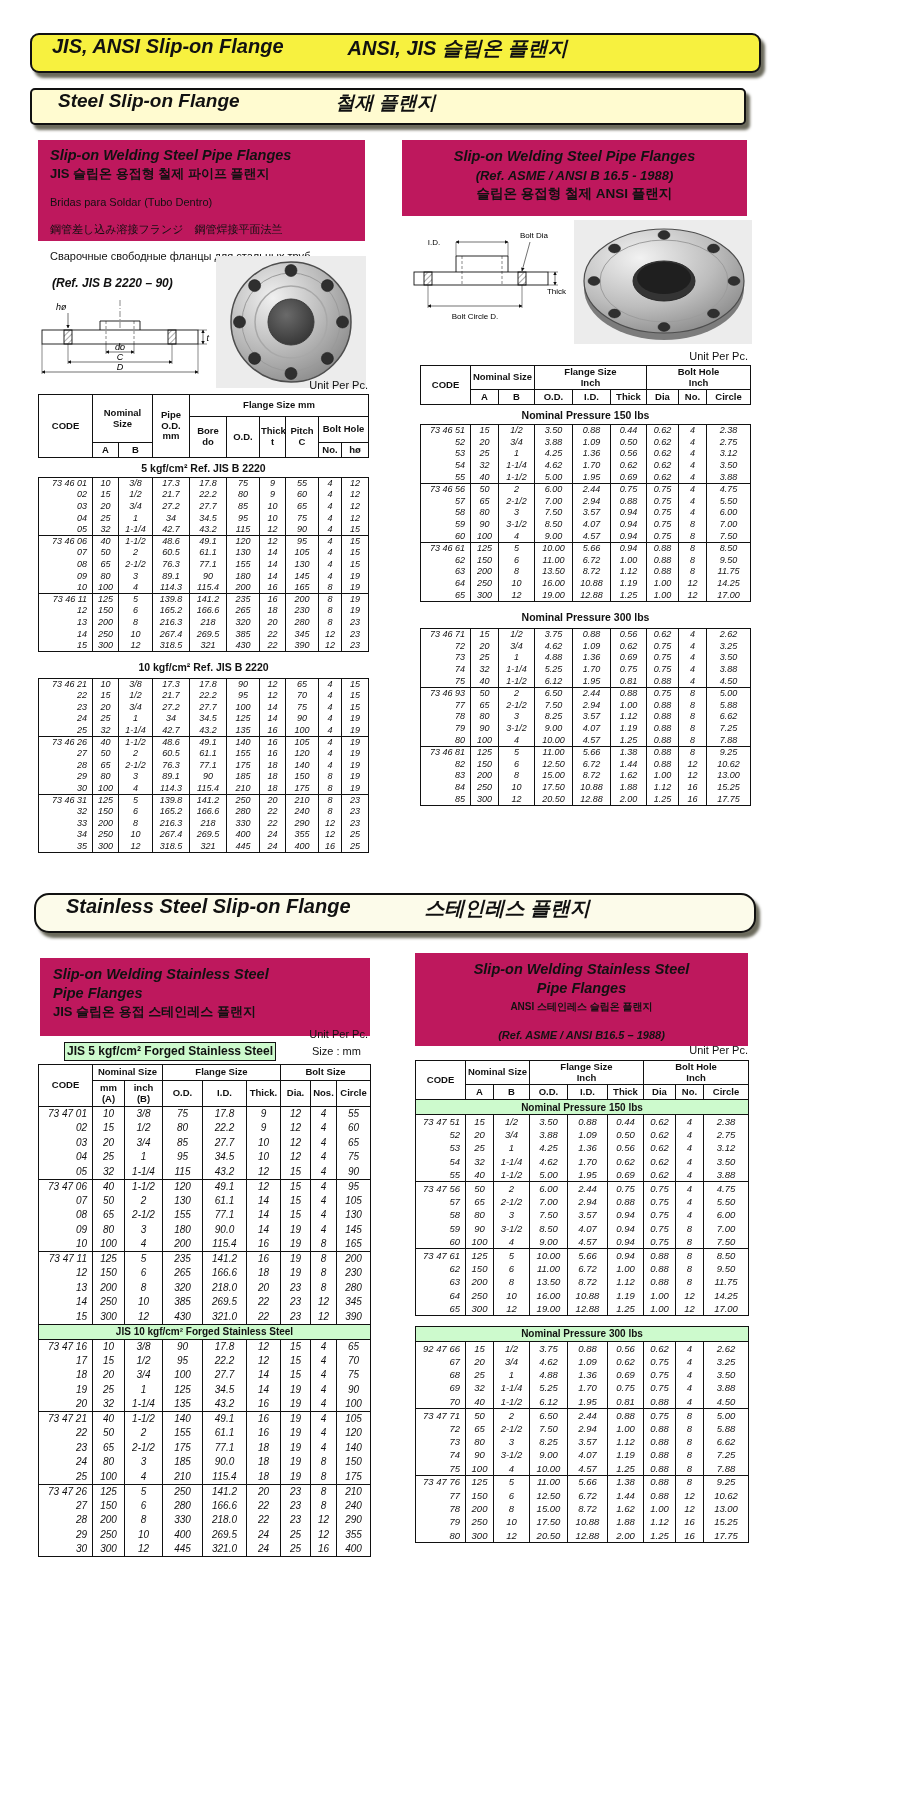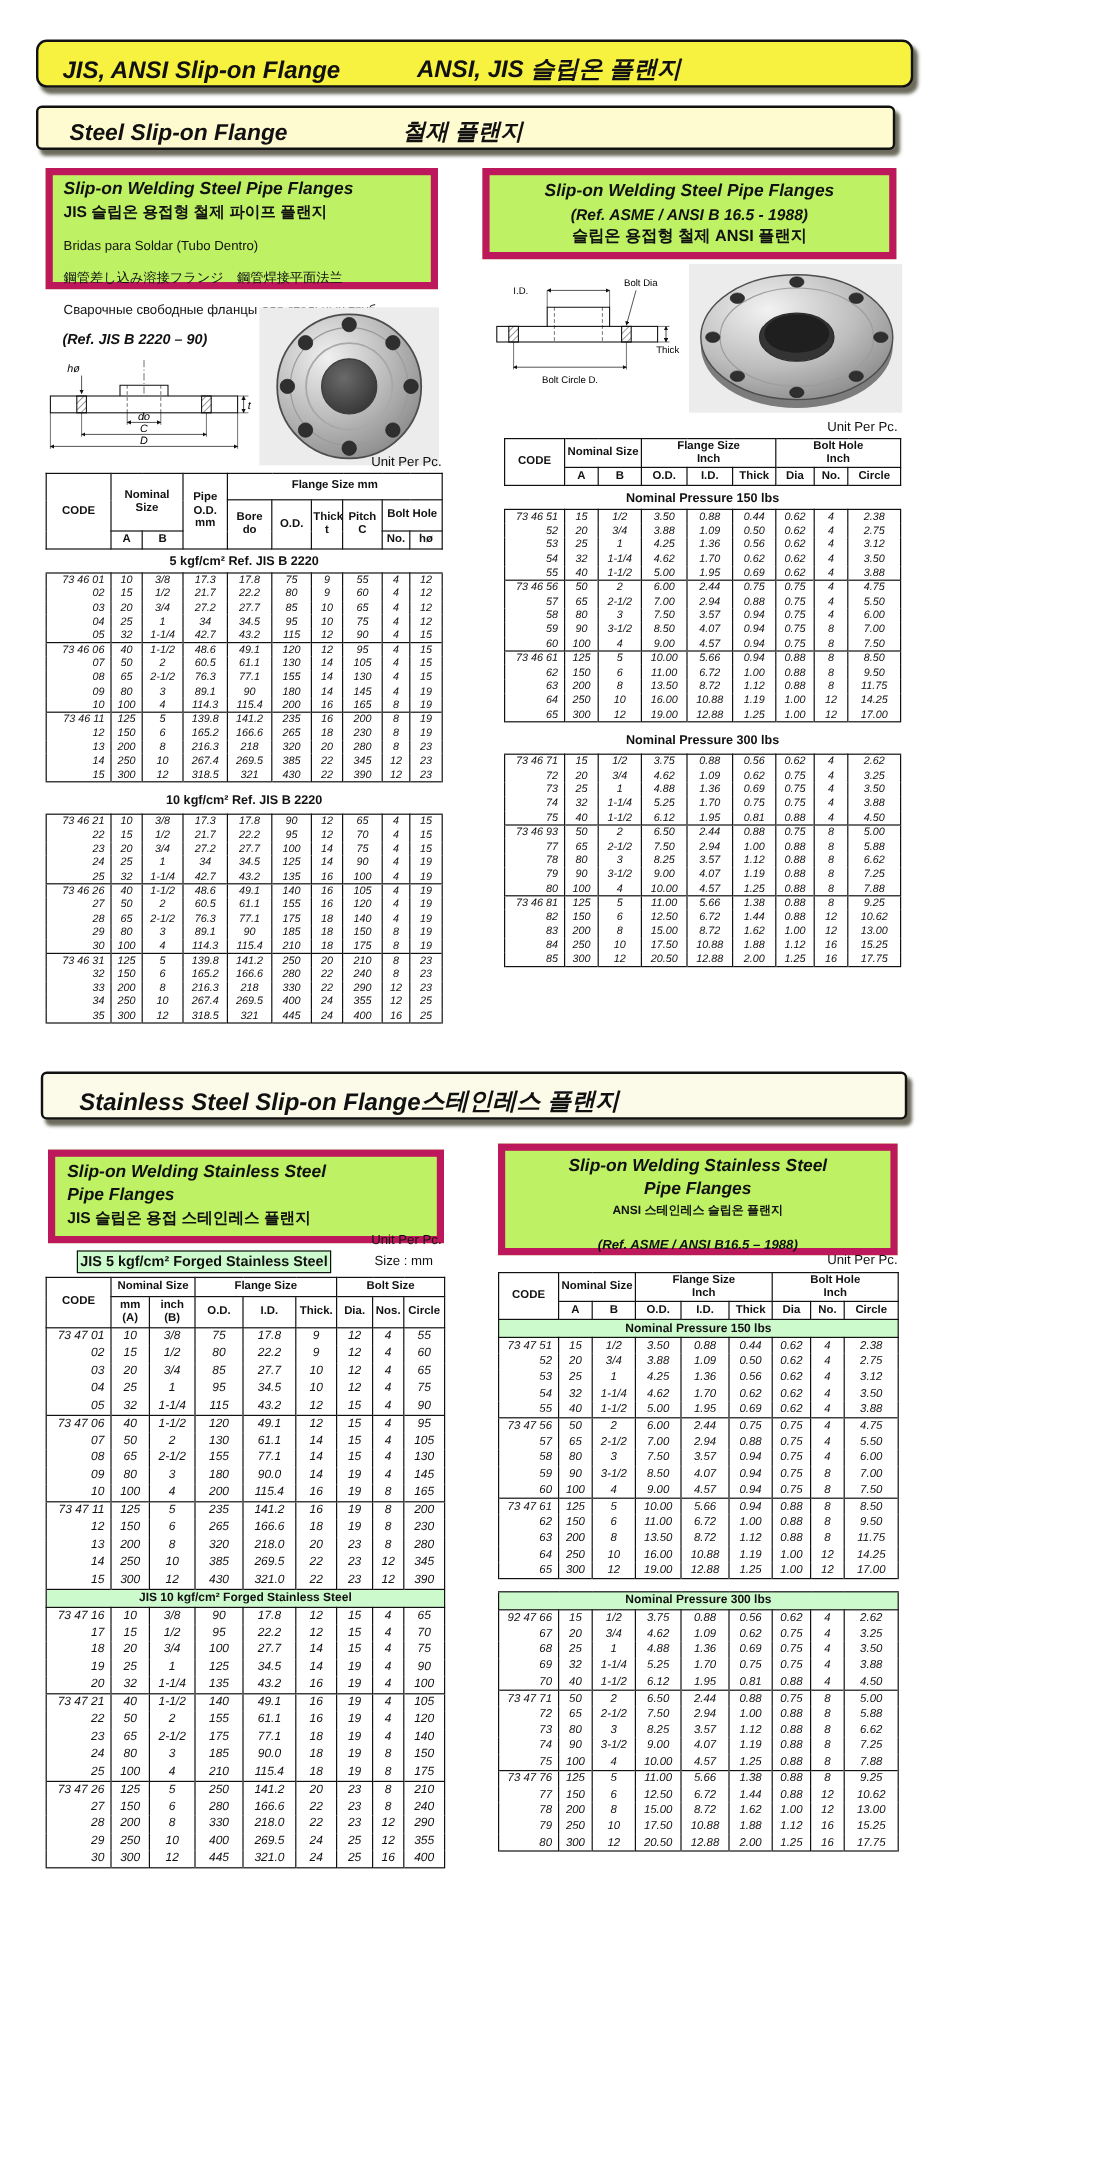--- a/index.html
+++ b/index.html
@@ -2,31 +2,31 @@
 <html><head>
 <meta charset="utf-8">
 <style>
   * { margin:0; padding:0; box-sizing:border-box; }
   html,body { background:#ffffff; }
   body { width:912px; height:1800px; position:relative; overflow:hidden;
          font-family:"Liberation Sans", sans-serif; color:#111; }
   .abs { position:absolute; }
 
   
-  .banner { display:flex; align-items:flex-end; border:2px solid #111;
+  .banner { display:flex; align-items:flex-start; border:2px solid #111;
             font-style:italic; font-weight:bold; box-shadow:4px 5px 3px #6b6a5c; }
   .banner-top { left:30px; top:33px; width:731px; height:40px; background:#F7F13F;
                 border-radius:9px; font-size:20px; padding-left:20px; gap:64px; }
   .banner-steel { left:30px; top:88px; width:716px; height:37px; background:#FFFBD0;
                   border-radius:5px; font-size:19px; padding-left:26px; gap:96px; }
   .banner-ss { left:34px; top:893px; width:722px; height:40px; background:#FCFBEA;
-               border-radius:5px; font-size:20px; padding-left:30px; }
+               border-radius:15px; font-size:20px; padding-left:30px; gap:74px; }
 
   
-  .cyan { background:#bef264; border:6px solid #be185d; }
+  .cyan { background:#be185d; border:3px solid #be185d; }
   .cyan .t1 { font-style:italic; font-weight:bold; font-size:14.5px; line-height:19px; }
   .cyan .t2 { font-weight:bold; font-size:13px; line-height:18px; }
   .cyan .t3 { font-size:11px; line-height:15px;margin-top:12px; }
   .cyan-jis-steel { left:38px; top:140px; width:327px; height:101px; padding:3px 9px; }
   .cyan-ansi-steel { left:402px; top:140px; width:345px; height:76px; padding:4px 6px; text-align:center; }
   .cyan-jis-ss { left:40px; top:958px; width:330px; height:78px; padding:4px 10px; }
   .cyan-ansi-ss { left:415px; top:953px; width:333px; height:93px; padding:4px 6px; text-align:center; }
   .ref-it { font-style:italic; font-weight:bold; }
 
   .unit { font-size:11px; text-align:right; width:146px; }

